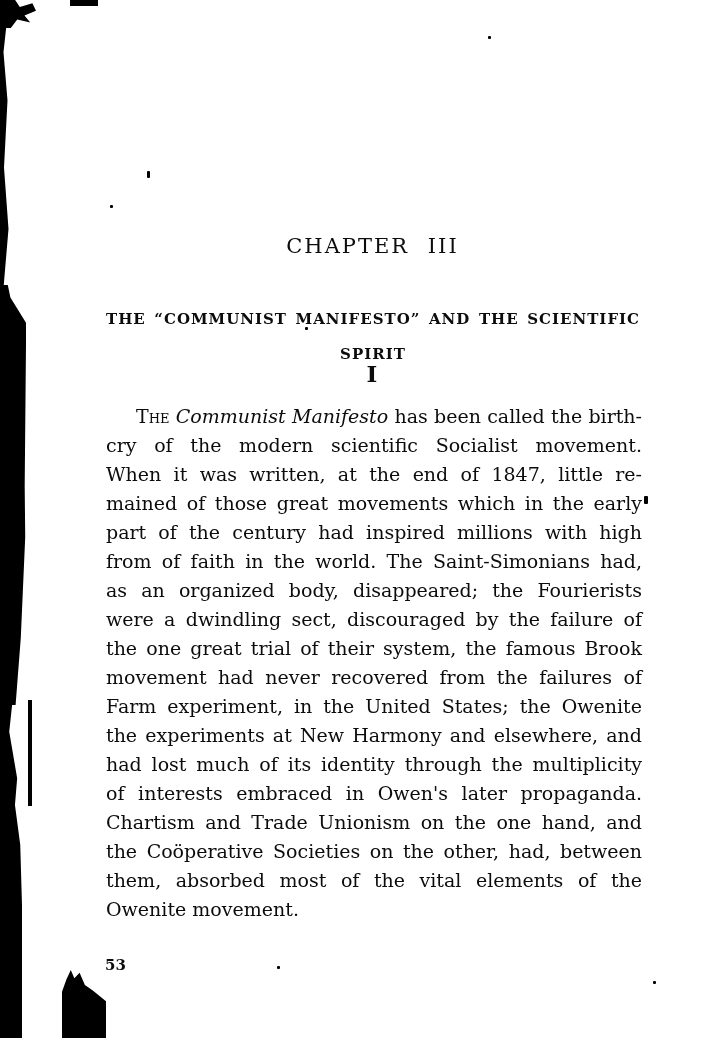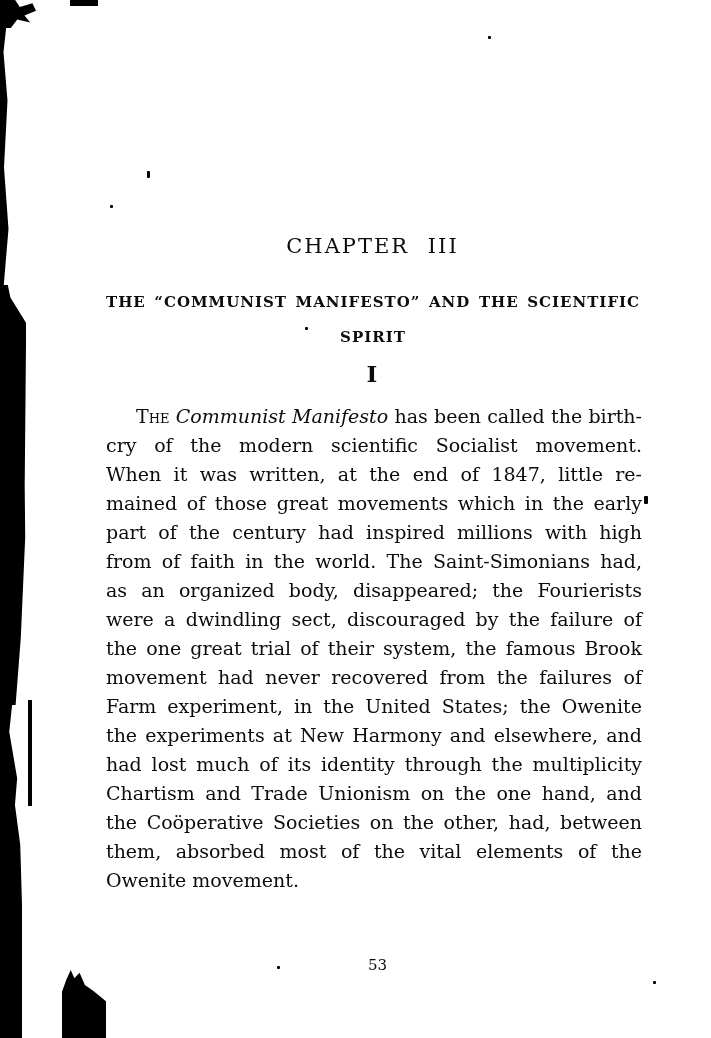--- a/index.html
+++ b/index.html
@@ -19,21 +19,21 @@
   .chapter-heading {
     position: absolute;
     top: 234px; left: 105px; width: 535px;
     text-align: center;
     font-size: 21px;
     letter-spacing: 2px;
     word-spacing: 10px;
   }
   .subtitle {
     position: absolute;
-    top: 285px; left: 106px; width: 534px;
+    top: 302px; left: 106px; width: 534px;
     font-size: 15px;
     font-weight: bold;
     letter-spacing: 1px;
     line-height: 35px;
   }
   .subtitle-line1 { text-align: justify; text-align-last: justify; }
   .subtitle-line2 { text-align: center; }
   .section-number {
     position: absolute;
     top: 360px; left: 105px; width: 535px;
@@ -57,23 +57,22 @@
     overflow: visible;
   }
   .bodyline.firstline { padding-left: 30px; box-sizing: border-box; }
   .bodyline.lastline { text-align-last: left; }
   .smallcaps { font-variant: small-caps; }
   .italic { font-style: italic; }
   
   .page-number {
     position: absolute;
     top: 956px; left: 105px; width: 545px;
-    text-align: center;
     font-size: 15px;
-    font-weight: normal;
+    font-weight: bold;
   }
   
   .artifact { position: absolute; background: #000; }
   .a-topleft {
     left: 0; top: 0; width: 36px; height: 28px;
     clip-path: polygon(0 0, 42% 0, 55% 25%, 90% 12%, 100% 38%, 68% 55%, 84% 80%, 48% 70%, 30% 100%, 0 100%);
   }
   .a-topdash { left: 70px; top: 0; width: 28px; height: 6px; }
   .a-striptop {
     left: 0; top: 20px; width: 10px; height: 268px;
@@ -131,20 +130,21 @@
       <div class="bodyline">mained of those great movements which in the early</div>
       <div class="bodyline">part of the century had inspired millions with high</div>
       <div class="bodyline">from of faith in the world. The Saint-Simonians had,</div>
       <div class="bodyline">as an organized body, disappeared; the Fourierists</div>
       <div class="bodyline">were a dwindling sect, discouraged by the failure of</div>
       <div class="bodyline">the one great trial of their system, the famous Brook</div>
       <div class="bodyline">movement had never recovered from the failures of</div>
       <div class="bodyline">Farm experiment, in the United States; the Owenite</div>
       <div class="bodyline">the experiments at New Harmony and elsewhere, and</div>
       <div class="bodyline">had lost much of its identity through the multiplicity</div>
+      <div class="bodyline">of interests embraced in Owen's later propaganda.</div>
       <div class="bodyline">Chartism and Trade Unionism on the one hand, and</div>
       <div class="bodyline">the Coöperative Societies on the other, had, between</div>
       <div class="bodyline">them, absorbed most of the vital elements of the</div>
       <div class="bodyline lastline">Owenite movement.</div>
     </div>
 
   <div class="page-number">53</div>
 
 </div>
 

